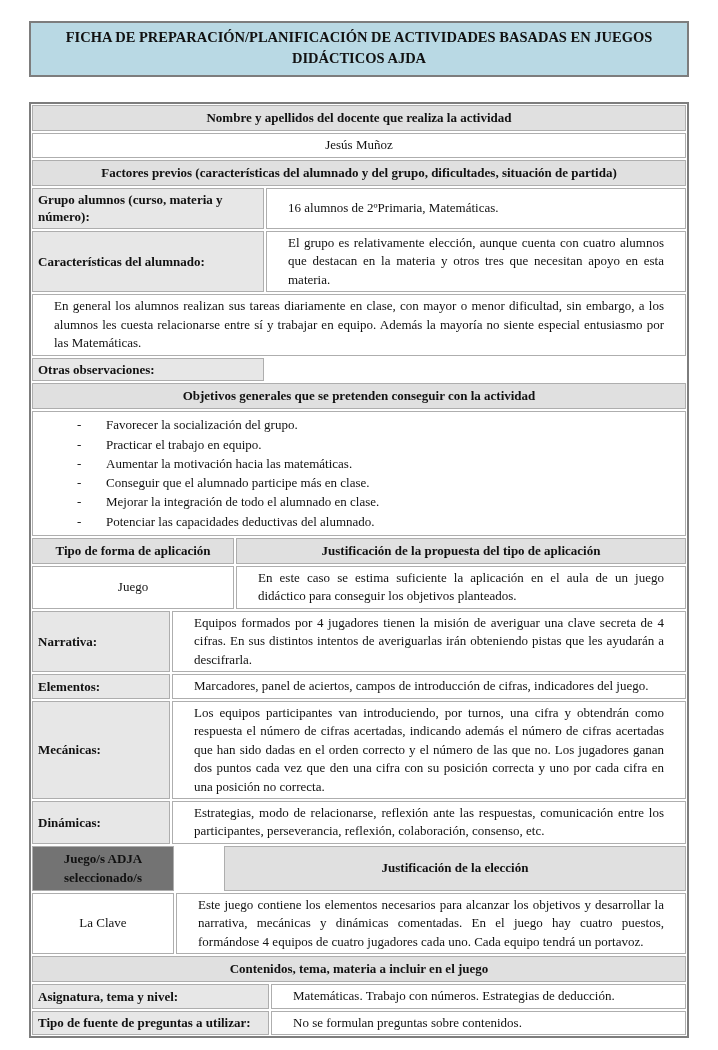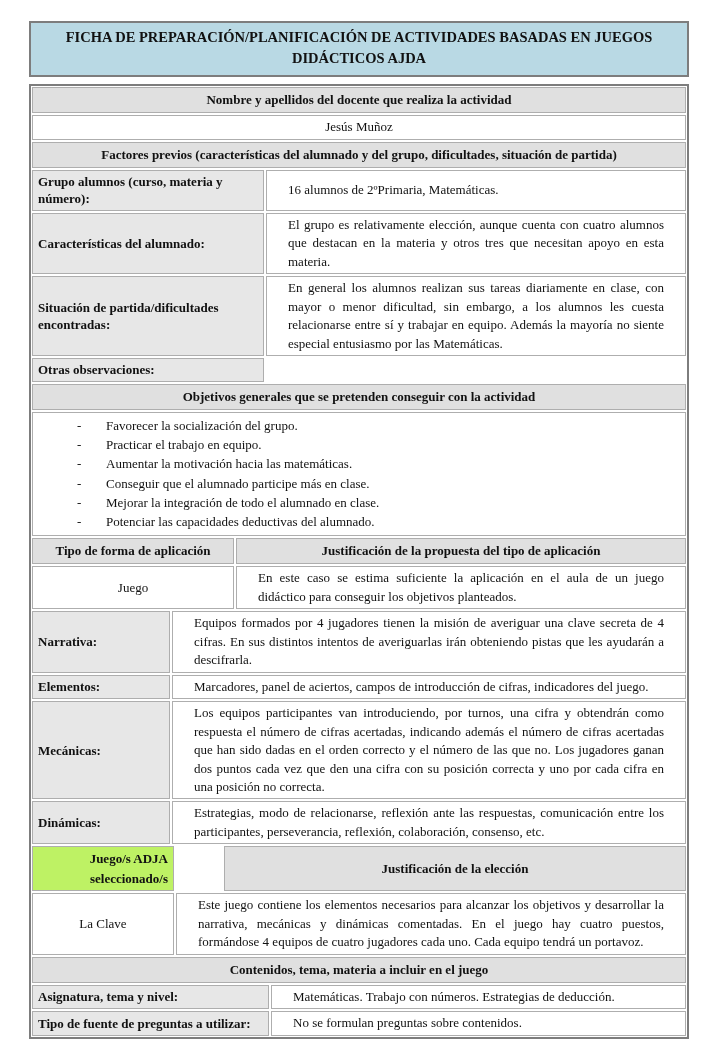--- a/index.html
+++ b/index.html
@@ -13,21 +13,21 @@
 
   
   .title-box {
     border: 2px solid #7d7d7d;
     background: #b9d9e4;
     padding: 4px 18px 6px 18px;
     text-align: center;
     font-weight: bold;
     font-size: 14.5px;
     line-height: 1.45;
-    margin-bottom: 7px;
+    margin-bottom: 25px;
   }
 
   
   .sheet {
     border: 2px solid #7d7d7d;
     background: #ffffff;
     padding: 1px;
     display: flex; flex-direction: column; gap: 2px;
   }
   .row { display: flex; gap: 2px; }
@@ -100,21 +100,20 @@
           <p style="text-align:left">16 alumnos de 2ºPrimaria, Matemáticas.</p>
         </div>
     </div>
     <div class="row">
       <div class="cell lbl w-fact">Características del alumnado:</div>
       <div class="cell val">
           <p>El grupo es relativamente elección, aunque cuenta con cuatro alumnos que destacan en la materia y otros tres que necesitan apoyo en esta materia.</p>
         </div>
     </div>
     <div class="row">
-      <div class="cell lbl w-fact">Situación de partida/dificultades encontradas:</div>
       <div class="cell val">
           <p>En general los alumnos realizan sus tareas diariamente en clase, con mayor o menor dificultad, sin embargo, a los alumnos les cuesta relacionarse entre sí y trabajar en equipo. Además la mayoría no siente especial entusiasmo por las Matemáticas.</p>
         </div>
     </div>
     <div class="row">
       <div class="cell lbl w-fact">Otras observaciones:</div>
     </div>
 
     <div class="row">
       <div class="cell hdr">Objetivos generales que se pretenden conseguir con la actividad</div>
@@ -180,21 +179,21 @@
         </div>
     </div>
     <div class="row">
       <div class="cell lbl w-comp">Dinámicas:</div>
       <div class="cell val">
           <p>Estrategias, modo de relacionarse, reflexión ante las respuestas, comunicación entre los participantes, perseverancia, reflexión, colaboración, consenso, etc.</p>
         </div>
     </div>
 
     <div class="row">
-      <div class="cell lbl w-adja center-h" style="background:#bef264;text-align:right;line-height:1.5">Juego/s ADJA seleccionado/s</div>
+      <div class="cell lbl w-adja center-h" style="background:#737373;text-align:center;line-height:1.5">Juego/s ADJA seleccionado/s</div>
       <div class="cell hdr center-v">Justificación de la elección</div>
     </div>
     <div class="row">
       <div class="cell val w-adja center" style="flex:none">
           <p>La Clave</p>
         </div>
       <div class="cell val">
           <p>Este juego contiene los elementos necesarios para alcanzar los objetivos y desarrollar la narrativa, mecánicas y dinámicas comentadas. En el juego hay cuatro puestos, formándose 4 equipos de cuatro jugadores cada uno. Cada equipo tendrá un portavoz.</p>
         </div>
     </div>

